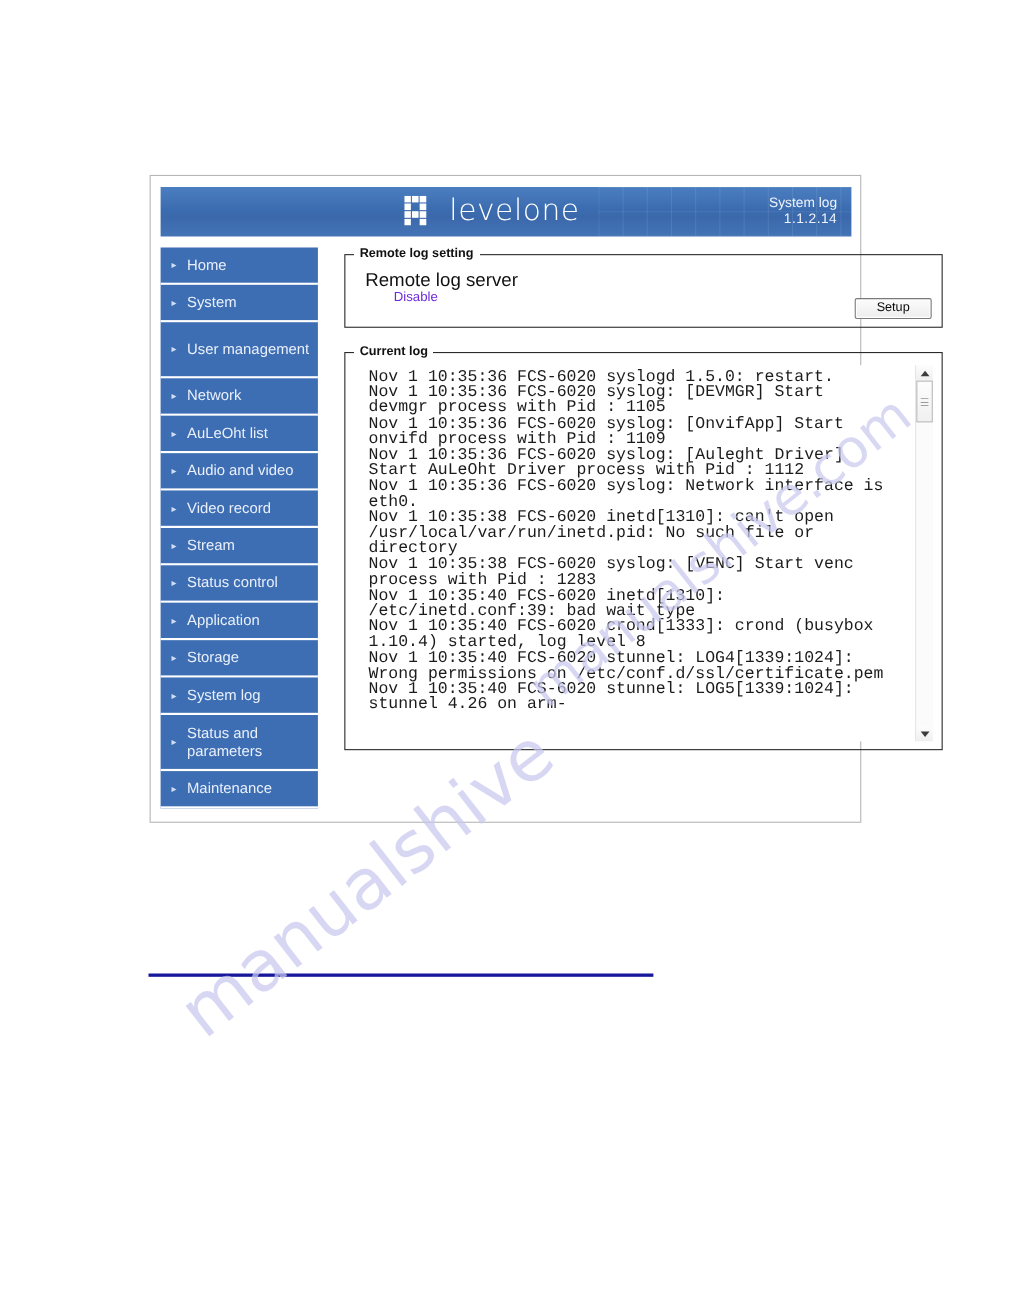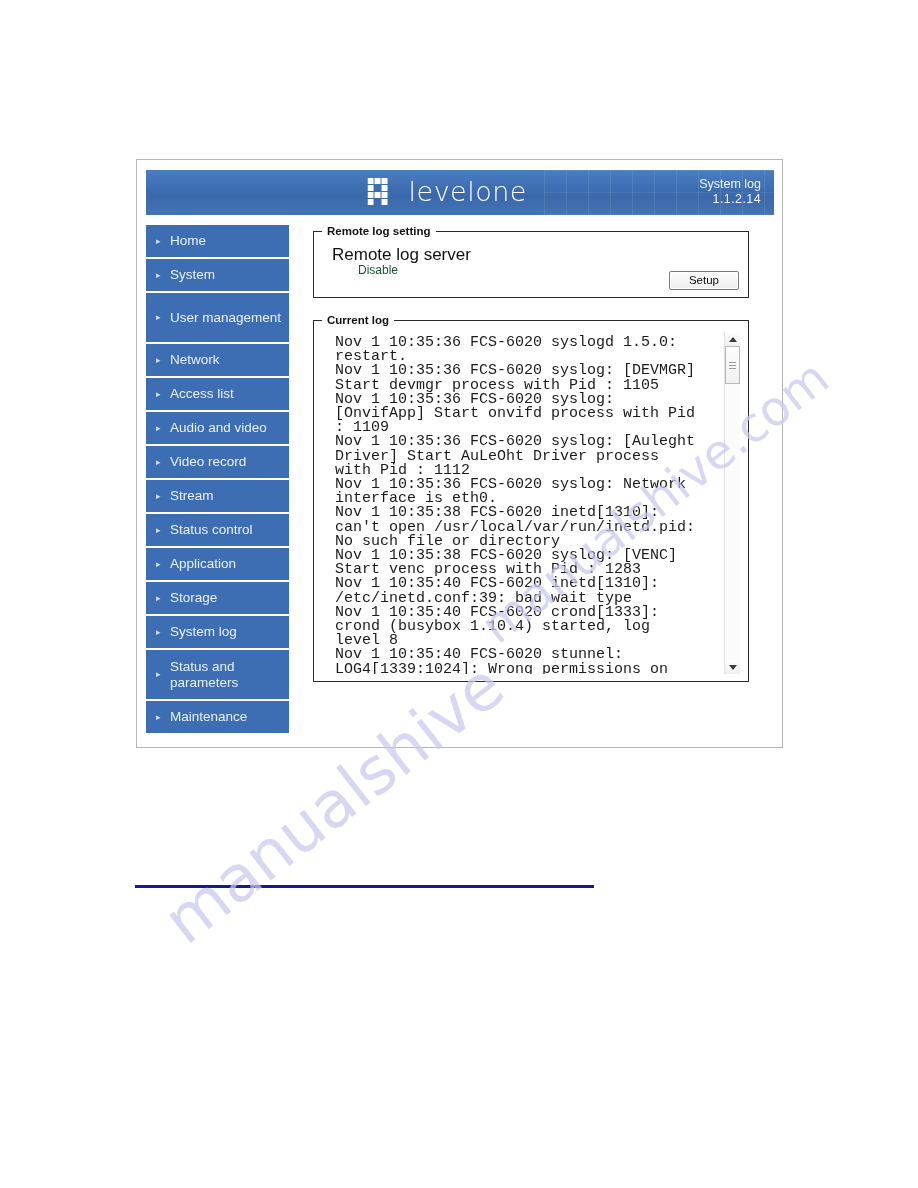--- a/index.html
+++ b/index.html
@@ -141,21 +141,21 @@
     flex: 0 0 auto;
     width: 7px;
   }
   .nav-label { flex: 1 1 auto; }
 
   
   #content {
     position: absolute;
     left: 176px;
     top: 65px;
-    width: 436px;
+    width: 544px;
   }
 
   fieldset.panel {
     border: 1px solid #2a2a2a;
     margin: 0;
     padding: 0;
     box-sizing: border-box;
     background: transparent;
   }
   fieldset.panel > legend {
@@ -176,21 +176,21 @@
     left: 18px;
     top: 8px;
     font-size: 17px;
     color: #111;
   }
   #remote-log-server-value {
     position: absolute;
     left: 44px;
     top: 26px;
     font-size: 12px;
-    color: #14532d;
+    color: #6d28d9;
   }
   #setup-button {
     position: absolute;
     right: 9px;
     bottom: 7px;
     min-width: 42px;
     padding: 2px 19px 3px;
     font-size: 11.5px;
     color: #0a0a0a;
     background: linear-gradient(to bottom, #fcfcfc 0%, #ededed 100%);
@@ -347,21 +347,21 @@
     <div class="nav-item two-line">
       <span class="nav-arrow">▸</span>
       <span class="nav-label">User management</span>
     </div>
     <div class="nav-item">
       <span class="nav-arrow">▸</span>
       <span class="nav-label">Network</span>
     </div>
     <div class="nav-item">
       <span class="nav-arrow">▸</span>
-      <span class="nav-label">Access list</span>
+      <span class="nav-label">AuLeOht list</span>
     </div>
     <div class="nav-item">
       <span class="nav-arrow">▸</span>
       <span class="nav-label">Audio and video</span>
     </div>
     <div class="nav-item">
       <span class="nav-arrow">▸</span>
       <span class="nav-label">Video record</span>
     </div>
     <div class="nav-item">

